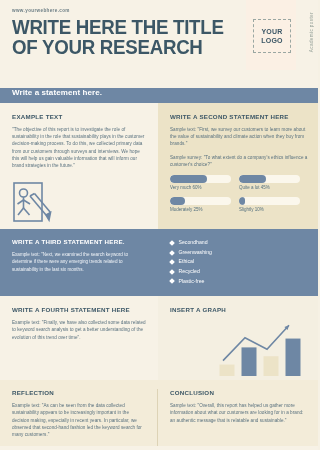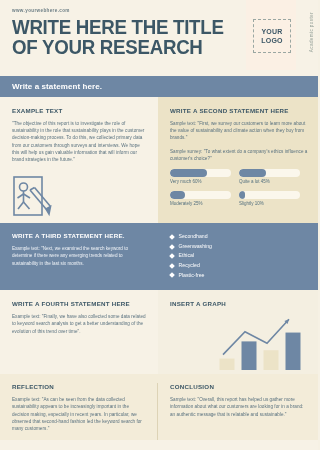--- a/index.html
+++ b/index.html
@@ -18,21 +18,21 @@
     position: relative;
     width: 318px;
     height: 450px;
     background: #f7f2e6;
     box-sizing: border-box;
   }
 
   
   .header {
     position: relative;
-    height: 76px;
+    height: 88px;
     background: #f7f2e6;
     padding: 8px 0 8px 12px;
     box-sizing: border-box;
   }
   .site-url {
     font-size: 4.6px;
     letter-spacing: 0.35px;
     font-weight: bold;
     color: #6d7f86;
     margin-bottom: 5px;
@@ -85,21 +85,21 @@
     color: #8e9b93;
     writing-mode: vertical-rl;
     text-orientation: mixed;
     transform: rotate(180deg);
   }
 
   
   .statement-bar {
     background: #6e87a4;
     color: #ffffff;
-    padding: 6px 0 6px 12px;
+    padding: 0 0 6px 12px;
     font-size: 8px;
     font-weight: bold;
     letter-spacing: 0.1px;
   }
 
   
   .row-two {
     display: flex;
     background: #f7f2e6;
   }

